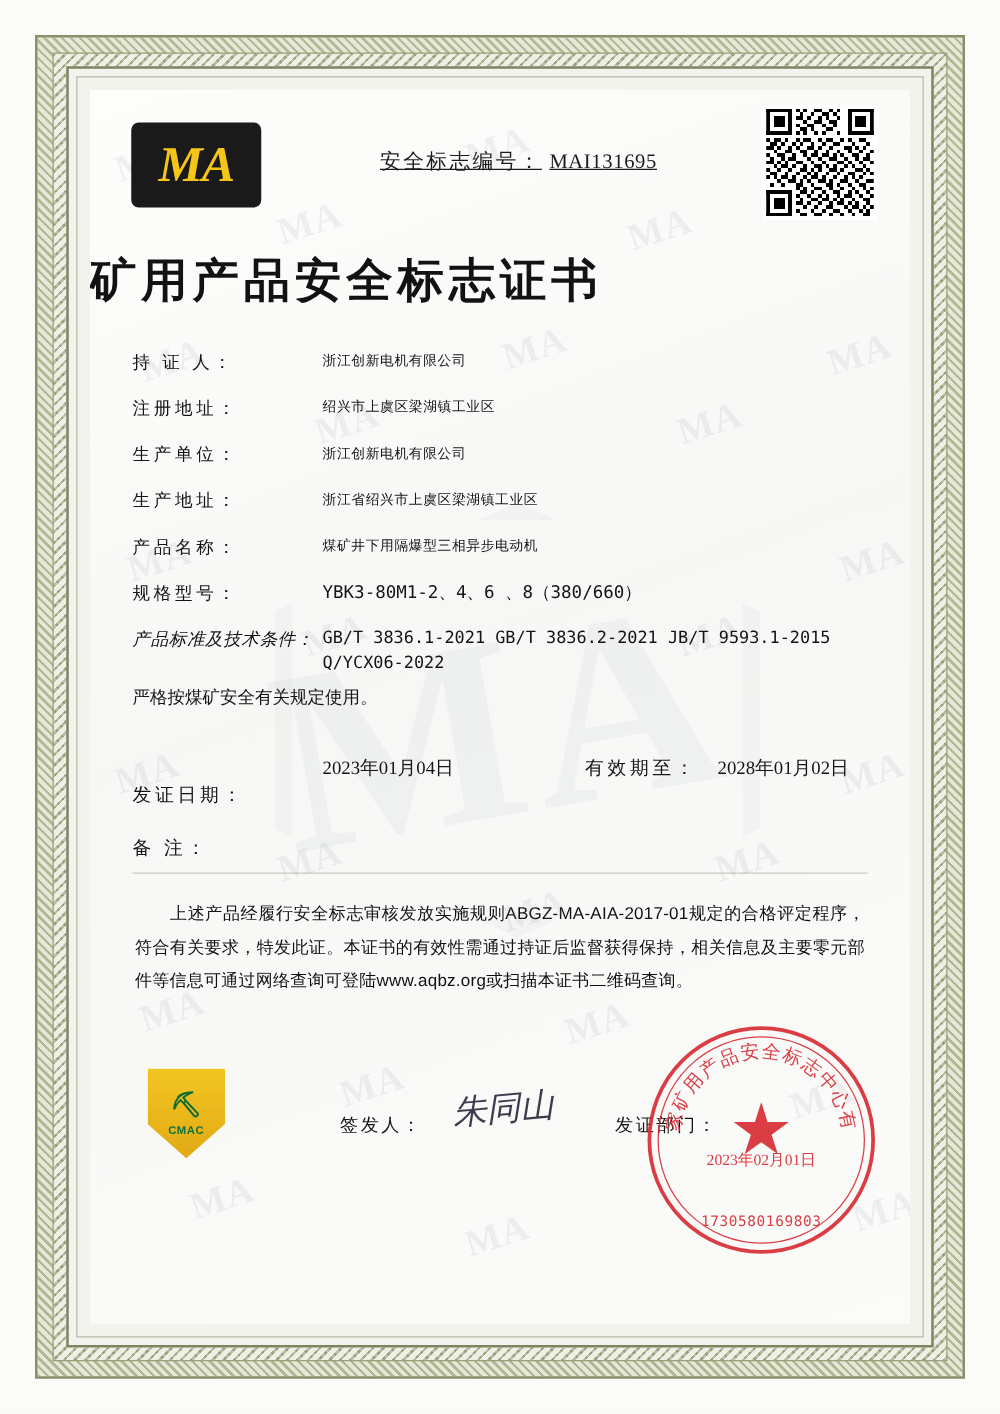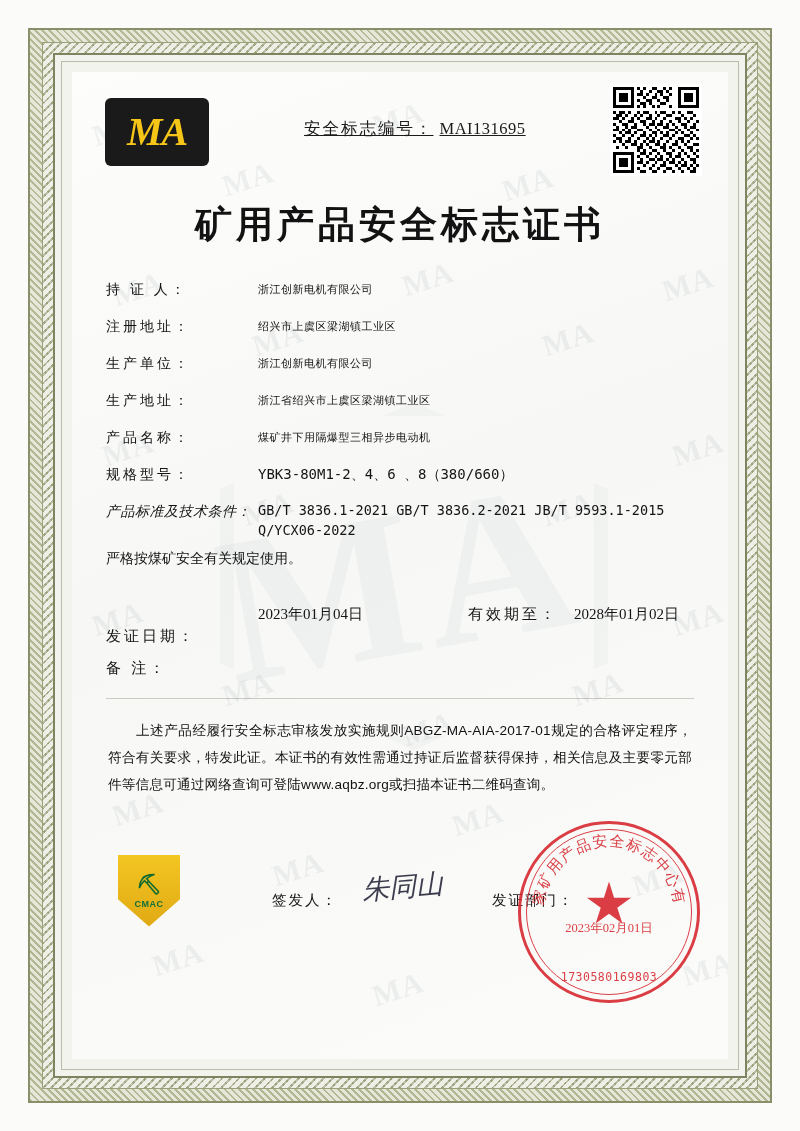--- a/index.html
+++ b/index.html
@@ -174,21 +174,20 @@
     width: 86px;
     height: 86px;
     background: #fff;
     padding: 3px;
     box-sizing: content-box;
   }
   .qr svg { display: block; }
 
   
   .title {
-    text-align: center;
     font-family: "Liberation Serif", serif;
     font-weight: bold;
     font-size: 37px;
     letter-spacing: 4px;
     color: #121212;
     margin-top: 6px;
     margin-bottom: 24px;
   }
 
   
@@ -261,21 +260,21 @@
     margin-right: 16px;
   }
   .date-row .dv2 {
     font-size: 15px;
     color: #141414;
     font-family: "Liberation Serif", serif;
   }
 
   .remark-row {
     display: flex;
-    align-items: center;
+    align-items: flex-end;
     min-height: 40px;
   }
   .remark-row .rl {
     width: 152px;
     flex: 0 0 152px;
     font-size: 15px;
     letter-spacing: 3px;
     color: #141414;
   }
 

